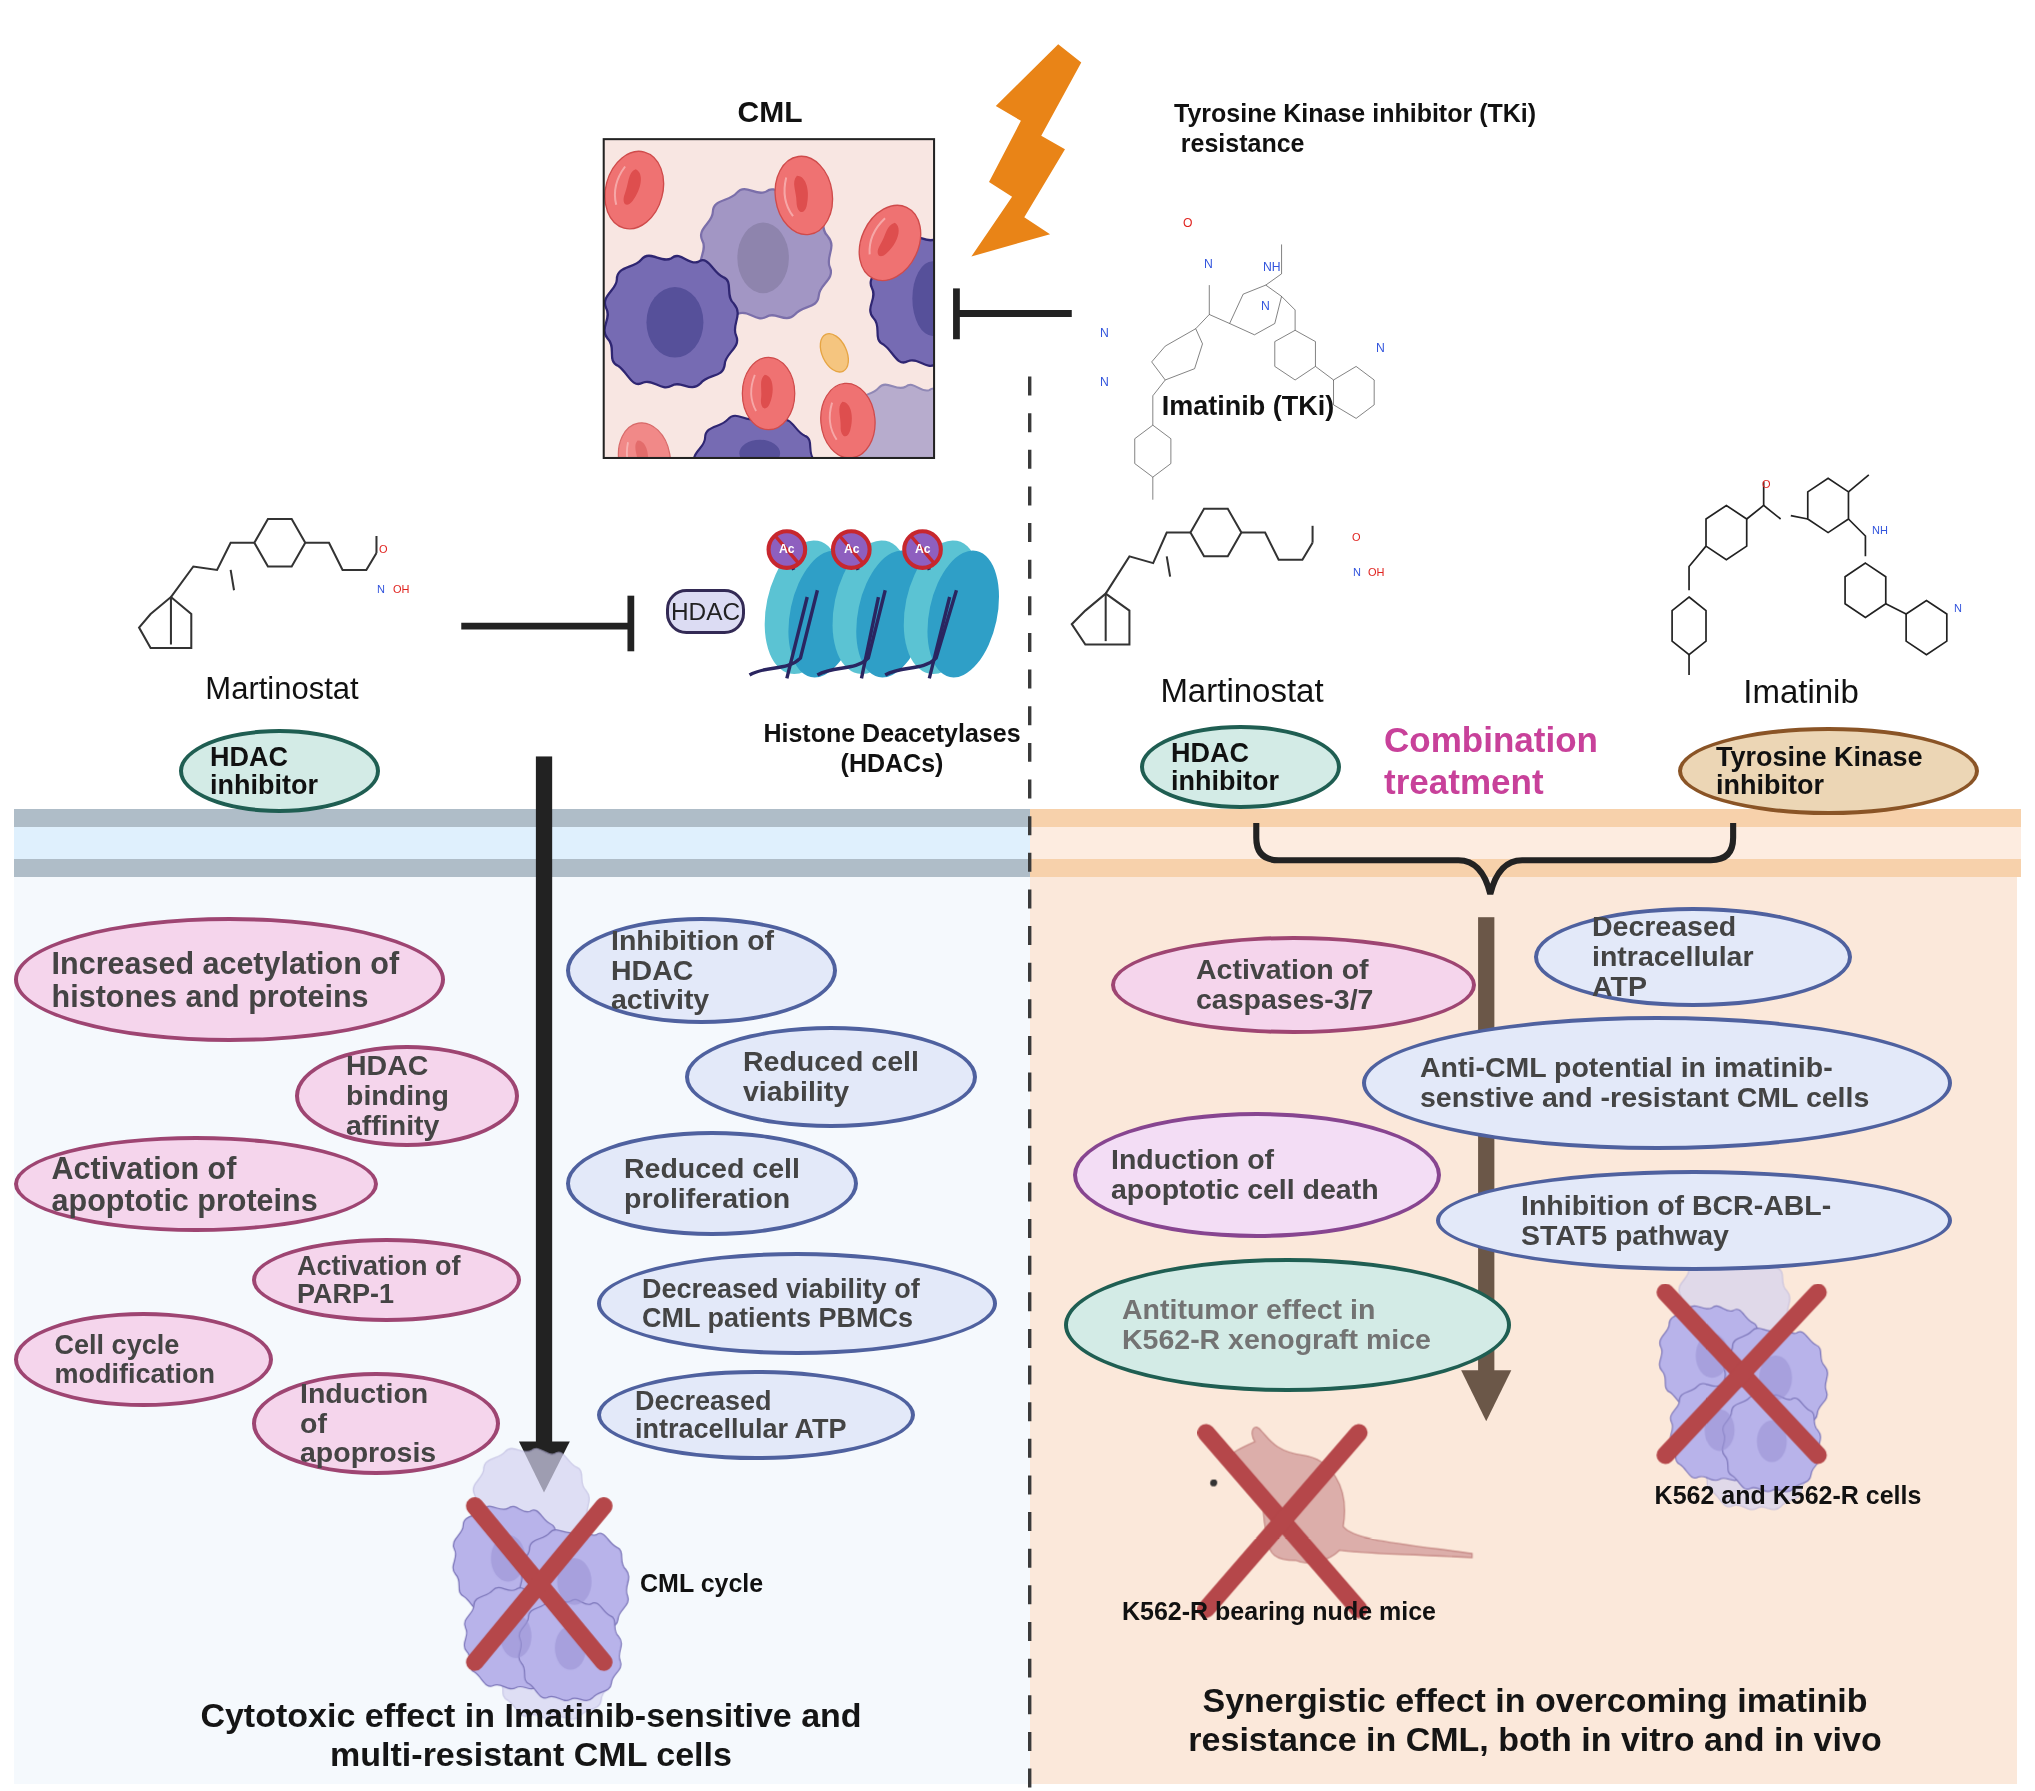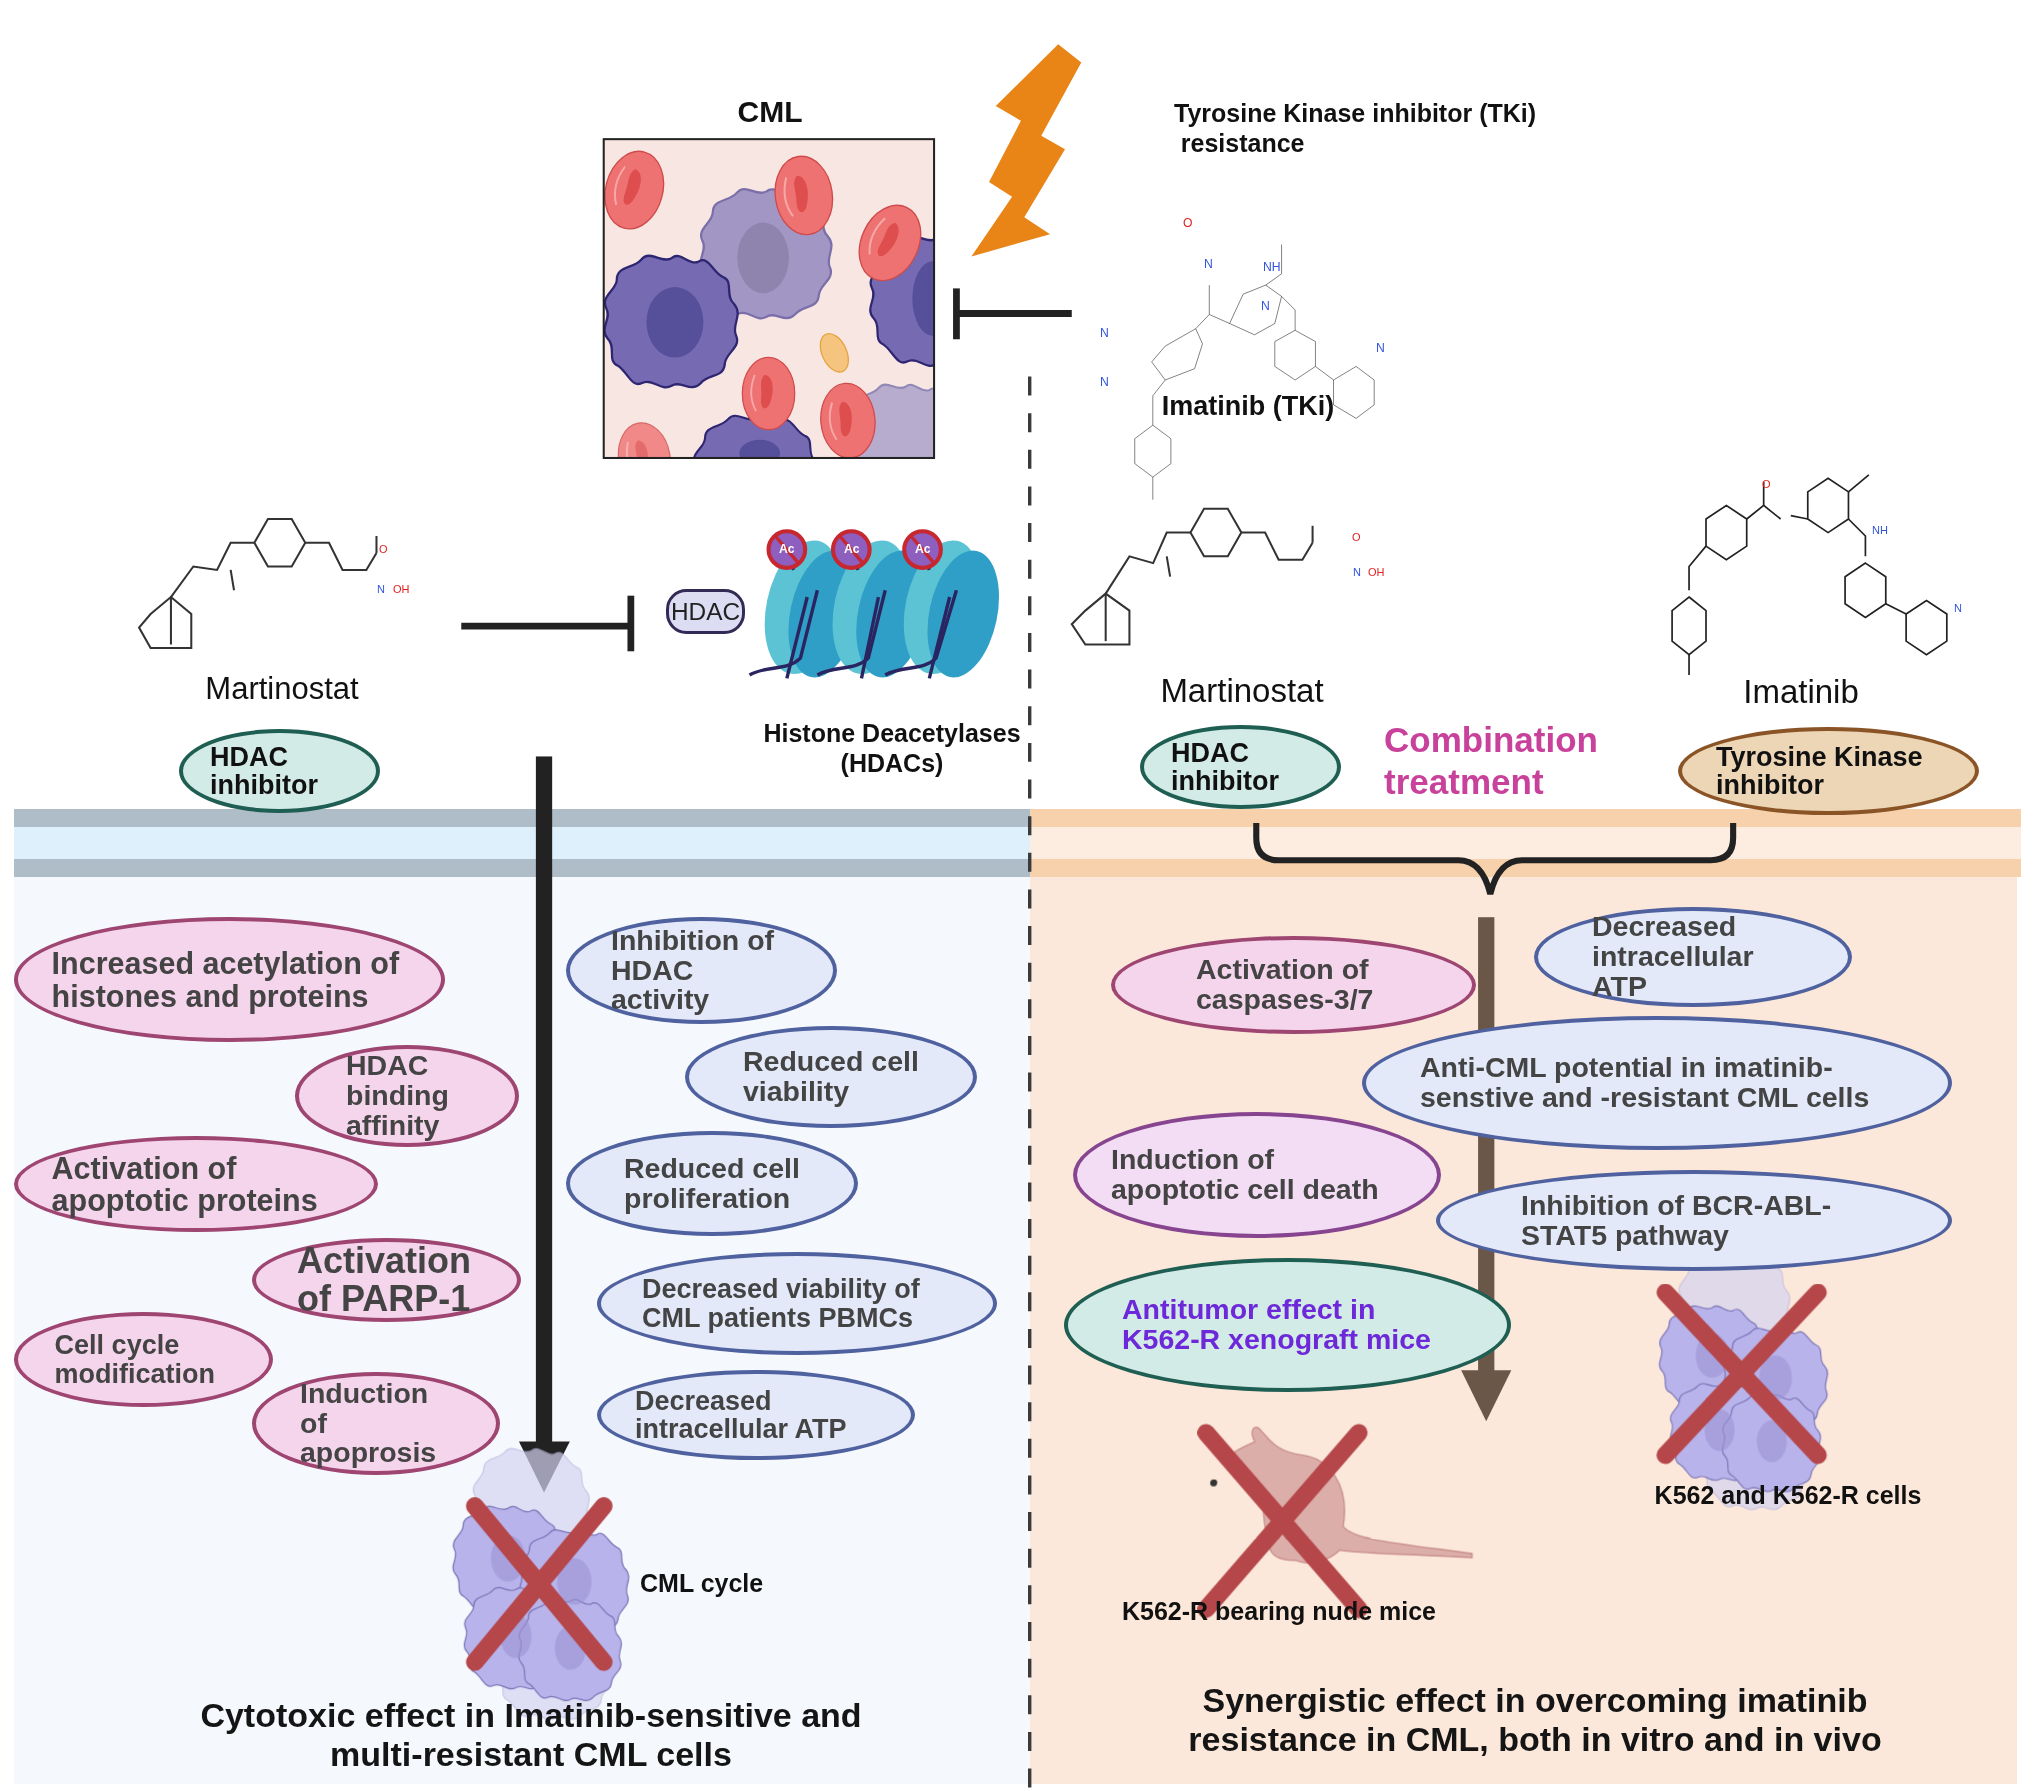--- a/index.html
+++ b/index.html
@@ -5,21 +5,21 @@
   html, body { margin: 0; padding: 0; background: #ffffff; }
   body { width: 2035px; height: 1791px; position: relative; overflow: hidden;
          font-family: "Liberation Sans", "DejaVu Sans", sans-serif; }
   .abs { position: absolute; }
   svg.full { position: absolute; left: 0; top: 0; }
   .lbl { position: absolute; text-align: center; font-weight: bold; color: #111; transform: translate(-50%, -50%); white-space: nowrap; line-height: 1.08; }
   .ell { position: absolute; border-radius: 50%; display: flex; align-items: center; justify-content: center; box-sizing: border-box; font-weight: bold; color: #444; line-height: 1.05; }
   .pink { background: #f5d5ec; border: 4.7px solid #9e4572; }
   .blue { background: #e3e9f9; border: 4.7px solid #4f619f; }
   .violet { background: #f3ddf5; border: 4.7px solid #874590; }
-  .teal { background: #d3ebe6; border: 4.7px solid #1f5e52; color: #6d28d9; }
+  .teal { background: #d3ebe6; border: 4.7px solid #1f5e52; color: #737373; }
   .tan { background: #ecd6b5; border: 4.7px solid #8a5426; color: #111; }
   .panel-left { left: 14.2px; top: 877px; width: 1016px; height: 907px; background: #f5f9fd; }
   .panel-right { left: 1030px; top: 877px; width: 987px; height: 907px; background: #fbe8da; }
   .band { position: absolute; height: 18.3px; }
   .band.gray { background: #afbdc8; }
   .band.lightblue { background: #dff0fd; height: 32px; }
   .band.orange { background: #f7d1ab; }
   .band.lightorange { background: #fdece0; height: 32px; }
   .title-text { position: absolute; font-weight: bold; color: #151515; text-align: center; transform: translateX(-50%); font-size: 34px; line-height: 1.15; white-space: nowrap; }
 </style>
@@ -267,21 +267,21 @@
 <div class="abs" style="left:843px; top:542px; width:17.6px; text-align:center; font-size:12.2px; color:#fff; font-weight:bold;">Ac</div>
 <div class="abs" style="left:914px; top:542px; width:17.6px; text-align:center; font-size:12.2px; color:#fff; font-weight:bold;">Ac</div>
 <div class="abs" style="left:892px; top:718px; transform:translateX(-50%); text-align:center; font-size:25px; font-weight:bold; color:#111; line-height:1.2; white-space:nowrap;">
   <div>Histone Deacetylases</div>
   <div>(HDACs)</div>
 </div>
 
 <div class="ell pink" style="left:13.6px; top:917px; width:431px; height:125px; font-size:30.5px; padding:0 34px;">Increased acetylation of histones and proteins</div>
 <div class="ell pink" style="left:295px; top:1045px; width:224px; height:102px; font-size:28.5px; padding:0 47px;">HDAC binding affinity</div>
 <div class="ell pink" style="left:13.6px; top:1136px; width:364px; height:96px; font-size:30.5px; padding:0 34px;">Activation of apoptotic proteins</div>
-<div class="ell pink" style="left:252px; top:1238px; width:269px; height:84px; font-size:36px; padding:0 41px;">Activation of PARP-1</div>
+<div class="ell pink" style="left:252px; top:1238px; width:269px; height:84px; font-size:27px; padding:0 41px;">Activation of PARP-1</div>
 <div class="ell pink" style="left:13.6px; top:1312px; width:259px; height:95px; font-size:27px; padding:0 37px;">Cell cycle modification</div>
 <div class="ell pink" style="left:252px; top:1372px; width:248px; height:103px; font-size:28.5px; padding:0 44px;">Induction of apoprosis</div>
 
 <div class="ell blue" style="left:566px; top:917px; width:271px; height:107px; font-size:28.5px; padding:0 41px;">Inhibition of HDAC activity</div>
 <div class="ell blue" style="left:685px; top:1026px; width:292px; height:102px; font-size:28.5px; padding:0 54px;">Reduced cell viability</div>
 <div class="ell blue" style="left:566px; top:1131px; width:292px; height:105px; font-size:28.5px; padding:0 54px;">Reduced cell proliferation</div>
 <div class="ell blue" style="left:597px; top:1252px; width:400px; height:103px; font-size:27px; padding:0 41px;">Decreased viability of CML patients PBMCs</div>
 <div class="ell blue" style="left:597px; top:1370px; width:318px; height:90px; font-size:27px; padding:0 34px;">Decreased intracellular ATP</div>
 
 <div class="abs" style="left:640px; top:1569px; font-size:25px; font-weight:bold; color:#111;">CML cycle</div>

